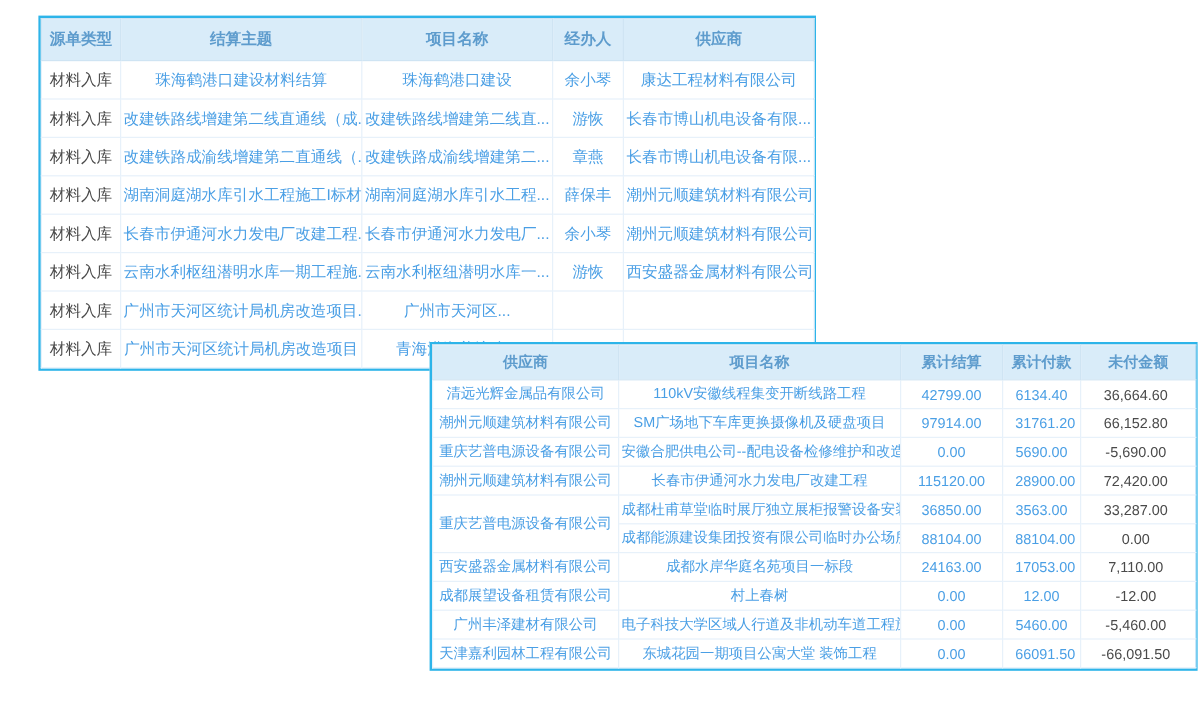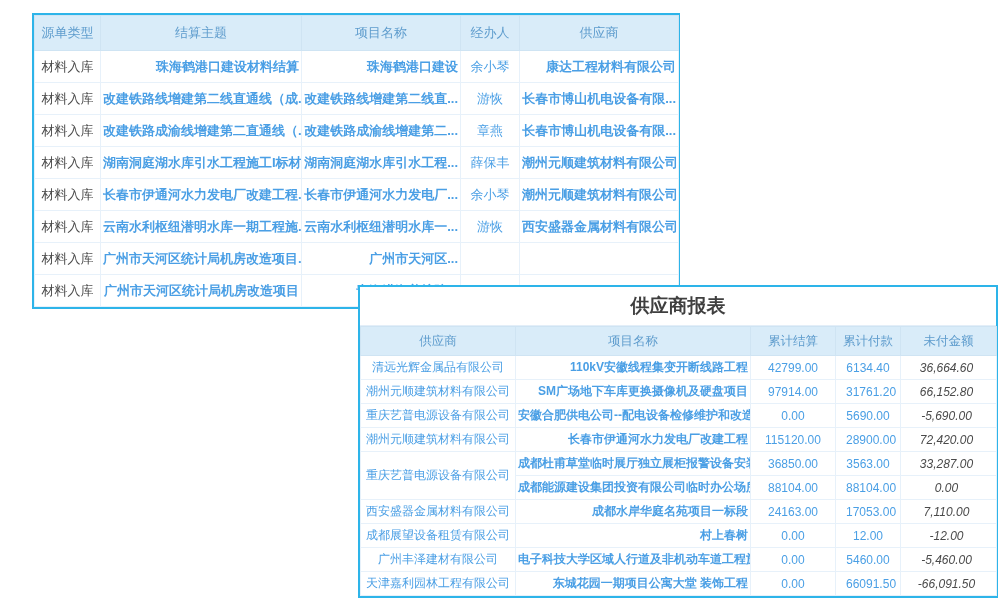--- a/index.html
+++ b/index.html
@@ -5,33 +5,33 @@
   html,body{margin:0;padding:0;background:#fff;font-family:"Liberation Sans","DejaVu Sans",sans-serif;}
   .stage{position:relative;width:1000px;height:600px;overflow:hidden;background:#ffffff;}
   .panel{position:absolute;background:#fff;border:2px solid #2db4e9;box-sizing:border-box;}
   .p1{left:32px;top:13px;width:648px;z-index:1;}
   .p2{left:358px;top:285px;width:640px;z-index:2;}
   .panel-title{text-align:center;font-weight:bold;color:#3f3f3f;border-bottom:1px solid #e3eef8;
     white-space:nowrap;overflow:hidden;}
   .p1 .panel-title{height:43px;line-height:43px;font-size:21px;}
   .p2 .panel-title{height:38px;line-height:38px;font-size:19px;}
   table.grid{border-collapse:collapse;table-layout:fixed;width:100%;}
-  .grid th{background:#d9ecf9;color:#5e9ccd;font-weight:normal;border:1px solid #cfe4f3;
+  .grid th{background:#d9ecf9;color:#5e9ccd;font-weight:bold;border:1px solid #cfe4f3;
     white-space:nowrap;overflow:hidden;text-align:center;}
   .p1 .grid th{height:32px;font-size:13px;}
   .p2 .grid th{height:26px;font-size:12.5px;}
   .grid td{border:1px solid #e7f1fa;white-space:nowrap;overflow:hidden;background:#fff;}
   .p1 .grid td{height:31px;font-size:13px;margin-left:40px;}
   .p2 .grid td{height:23px;font-size:12px;}
   td.link{color:#4a9fe5;cursor:pointer;}
   td.plain{color:#4a4a4a;}
-  .al-left{text-align:right;padding:0 2px;font-weight:bold;}
+  .al-left{text-align:center;padding:0 2px;}
   .al-center{text-align:center;padding:0 4px;}
   .al-right{text-align:center;padding:0 10px;}
-  .p2 .grid td.c-unpaid{padding-right:14px;font-style:italic;}
+  .p2 .grid td.c-unpaid{padding-right:14px;}
 </style>
 </head>
 <body>
 
 <div class="stage">
 
   <div class="panel p1">
     <table class="grid">
       <colgroup>
         <col style="width:66px">
@@ -104,21 +104,20 @@
             <td class="al-left c-subject link">广州市天河区统计局机房改造项目</td>
             <td class="al-left c-project link">青海洪湖养护院...</td>
             <td class="al-center c-handler plain"></td>
             <td class="al-left c-supplier plain"></td>
           </tr>
         </tbody>
     </table>
   </div>
 
   <div class="panel p2">
-    <div class="panel-title">供应商报表</div>
     <table class="grid">
       <colgroup>
         <col style="width:155px">
           <col style="width:235px">
           <col style="width:85px">
         <col style="width:65px">
           <col style="width:96px">
       </colgroup>
       <thead>
         <tr>

